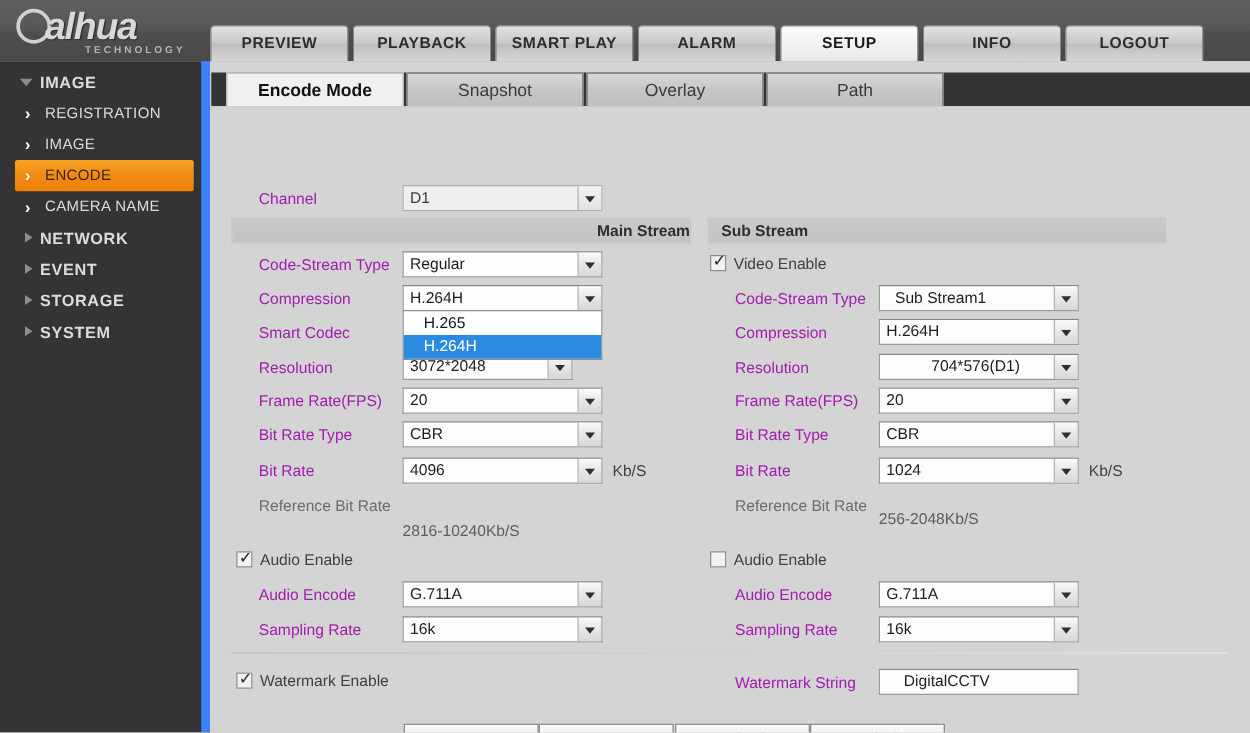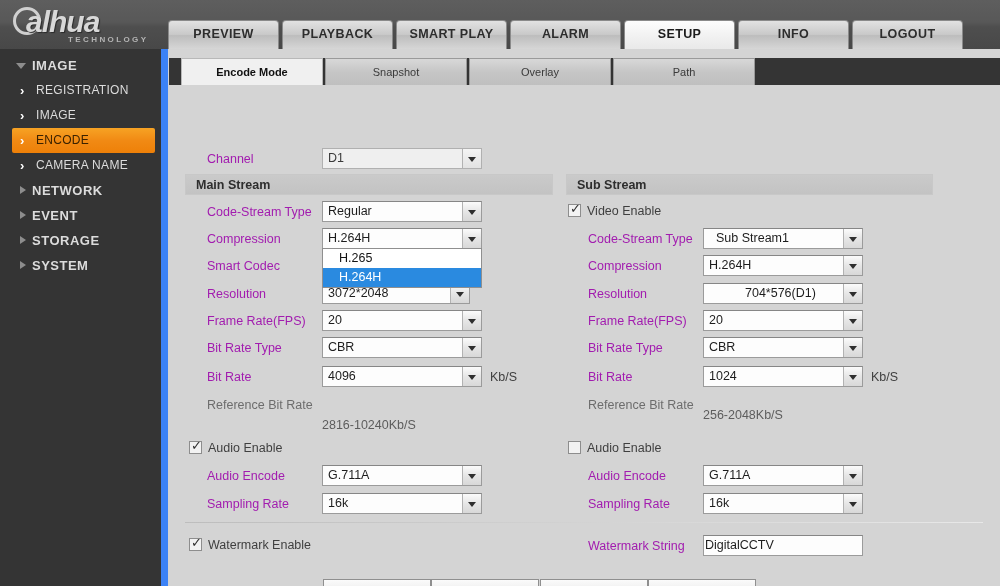--- a/index.html
+++ b/index.html
@@ -15,21 +15,21 @@
   .header {
     position: absolute; left: 0; top: 0; width: 1000px; height: 49px;
     background: linear-gradient(to bottom, #5e5e5e 0%, #585858 45%, #4e4e4e 55%, #484848 100%);
   }
   .logo-wrap {
     position: absolute; left: 8px; top: 2px; width: 160px; height: 44px;
   }
   .logo-text {
     font-size: 30px; font-weight: bold; font-style: italic;
     color: #d8d8d8; letter-spacing: -1px;
-    position: absolute; left: 18px; top: 3px;
+    position: absolute; left: 28px; top: 3px;
     text-shadow: 1px 1px 1px #2b2b2b;
   }
   .logo-ring {
     position: absolute; left: 5px; top: 5px; width: 28px; height: 28px;
     border: 3px solid #d0d0d0; border-radius: 50%;
   }
   .logo-sub {
     position: absolute; left: 60px; top: 33px;
     font-size: 8px; letter-spacing: 2.4px; color: #b4b4b4; font-weight: bold;
   }
@@ -84,21 +84,21 @@
     position: absolute; left: 169px; top: 49px; width: 831px; height: 537px;
     background: #d4d4d4;
   }
   .subtab-strip {
     position: absolute; left: 0; top: 9px; width: 831px; height: 27px;
     background: #343434;
   }
   .subtabs { position: absolute; left: 12px; top: 9px; display: flex; gap: 2px; }
   .subtab {
     width: 142px; height: 27px; line-height: 26px; text-align: center;
-    font-size: 11px; color: #3a3a3a;
+    font-size: 14px; color: #3a3a3a;
     background: linear-gradient(to bottom, #d8d8d8 0%, #c6c6c6 50%, #bfbfbf 100%);
     border: 1px solid #9a9a9a; border-bottom: none; cursor: pointer;
   }
   .subtab.active {
     background: #f0f0f0; color: #111; font-weight: bold;
     border-color: #b8b8b8;
   }
   .panel {
     position: absolute; left: 0; top: 36px; width: 831px; height: 501px;
     background: #d4d4d4;
@@ -122,21 +122,21 @@
   }
   .select .arrow:after {
     content: ""; position: absolute; left: 5px; top: 8px;
     width: 0; height: 0; border-left: 4.5px solid transparent;
     border-right: 4.5px solid transparent; border-top: 5px solid #2f2f2f;
   }
   .select.disabled .arrow { background: linear-gradient(to bottom,#f4f4f4,#e2e2e2); }
   .textinput {
     position: absolute; height: 21px; background: #fdfdfd;
     border: 1px solid #9b9b9b; border-top-color: #868686;
-    font-size: 12.5px; color: #1d1d1d; line-height: 19px; padding-left: 1px;
+    font-size: 12.5px; color: #1d1d1d; line-height: 19px; padding-left: 19px;
   }
   .unit {
     position: absolute; font-size: 12.5px; color: #3f3f3f; line-height: 21px;
   }
   .statictext {
     position: absolute; font-size: 12.5px; color: #5d5d5d; line-height: 21px;
   }
 
   .section-head {
     position: absolute; height: 21px; line-height: 21px;
@@ -257,38 +257,38 @@
     </div>
 
     <div class="panel">
 
       <div class="lbl" style="left:38px; top:64px;">Channel</div>
       <div class="select disabled" style="left:153px; top:63px; width:160px;">
         <span>D1</span>
         <span class="arrow"></span>
       </div>
 
-      <div class="section-head" style="left:16px; top:89px; width:368px;">Main Stream</div>
+      <div class="section-head" style="left:16px; top:89px; width:368px;text-align:right;">Main Stream</div>
 
       <div class="lbl" style="left:38px; top:117px;">Code-Stream Type</div>
       <div class="select" style="left:153px; top:116px; width:160px;">
         <span>Regular</span>
         <span class="arrow"></span>
       </div>
 
       <div class="lbl" style="left:38px; top:144px;">Compression</div>
       <div class="select" style="left:153px; top:143px; width:160px;">
         <span>H.264H</span>
         <span class="arrow"></span>
       </div>
 
       <div class="lbl" style="left:38px; top:171px;">Smart Codec</div>
 
       <div class="lbl" style="left:38px; top:199px;">Resolution</div>
-      <div class="select" style="left:153px; top:198px; width:148px;">
+      <div class="select" style="left:153px; top:198px; width:136px;">
         <span>3072*2048</span>
         <span class="arrow"></span>
       </div>
 
       <div class="lbl" style="left:38px; top:226px;">Frame Rate(FPS)</div>
       <div class="select" style="left:153px; top:225px; width:160px;">
         <span>20</span>
         <span class="arrow"></span>
       </div>
 

